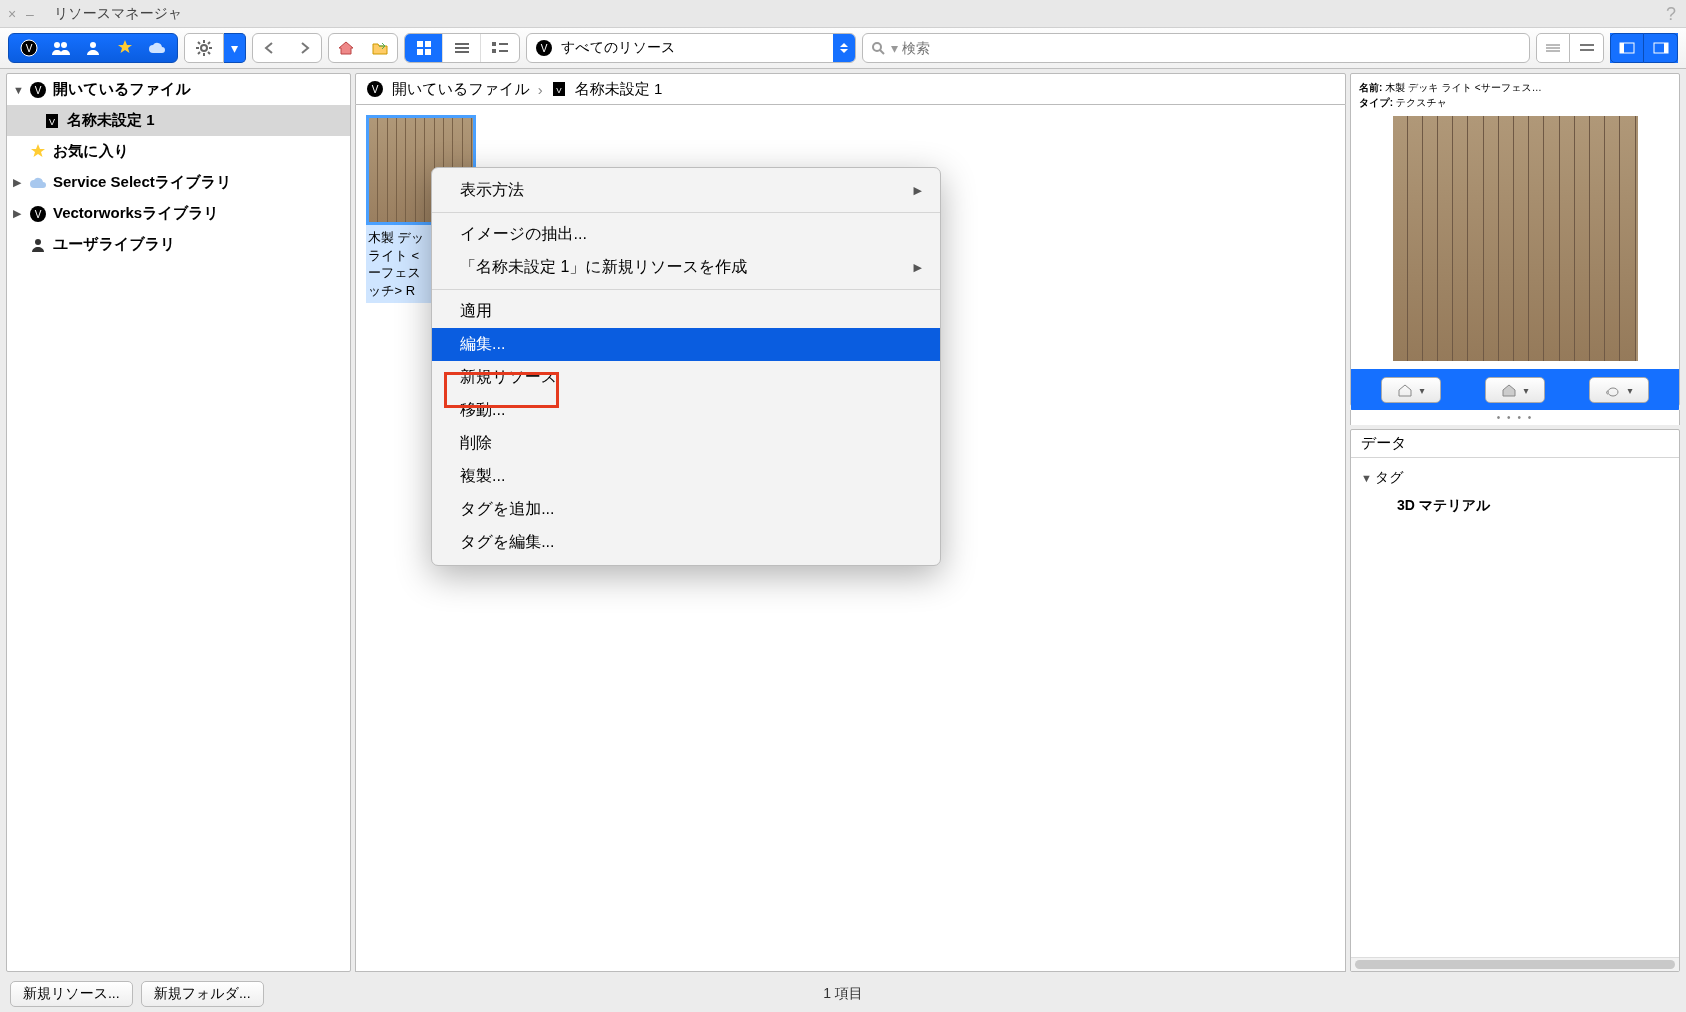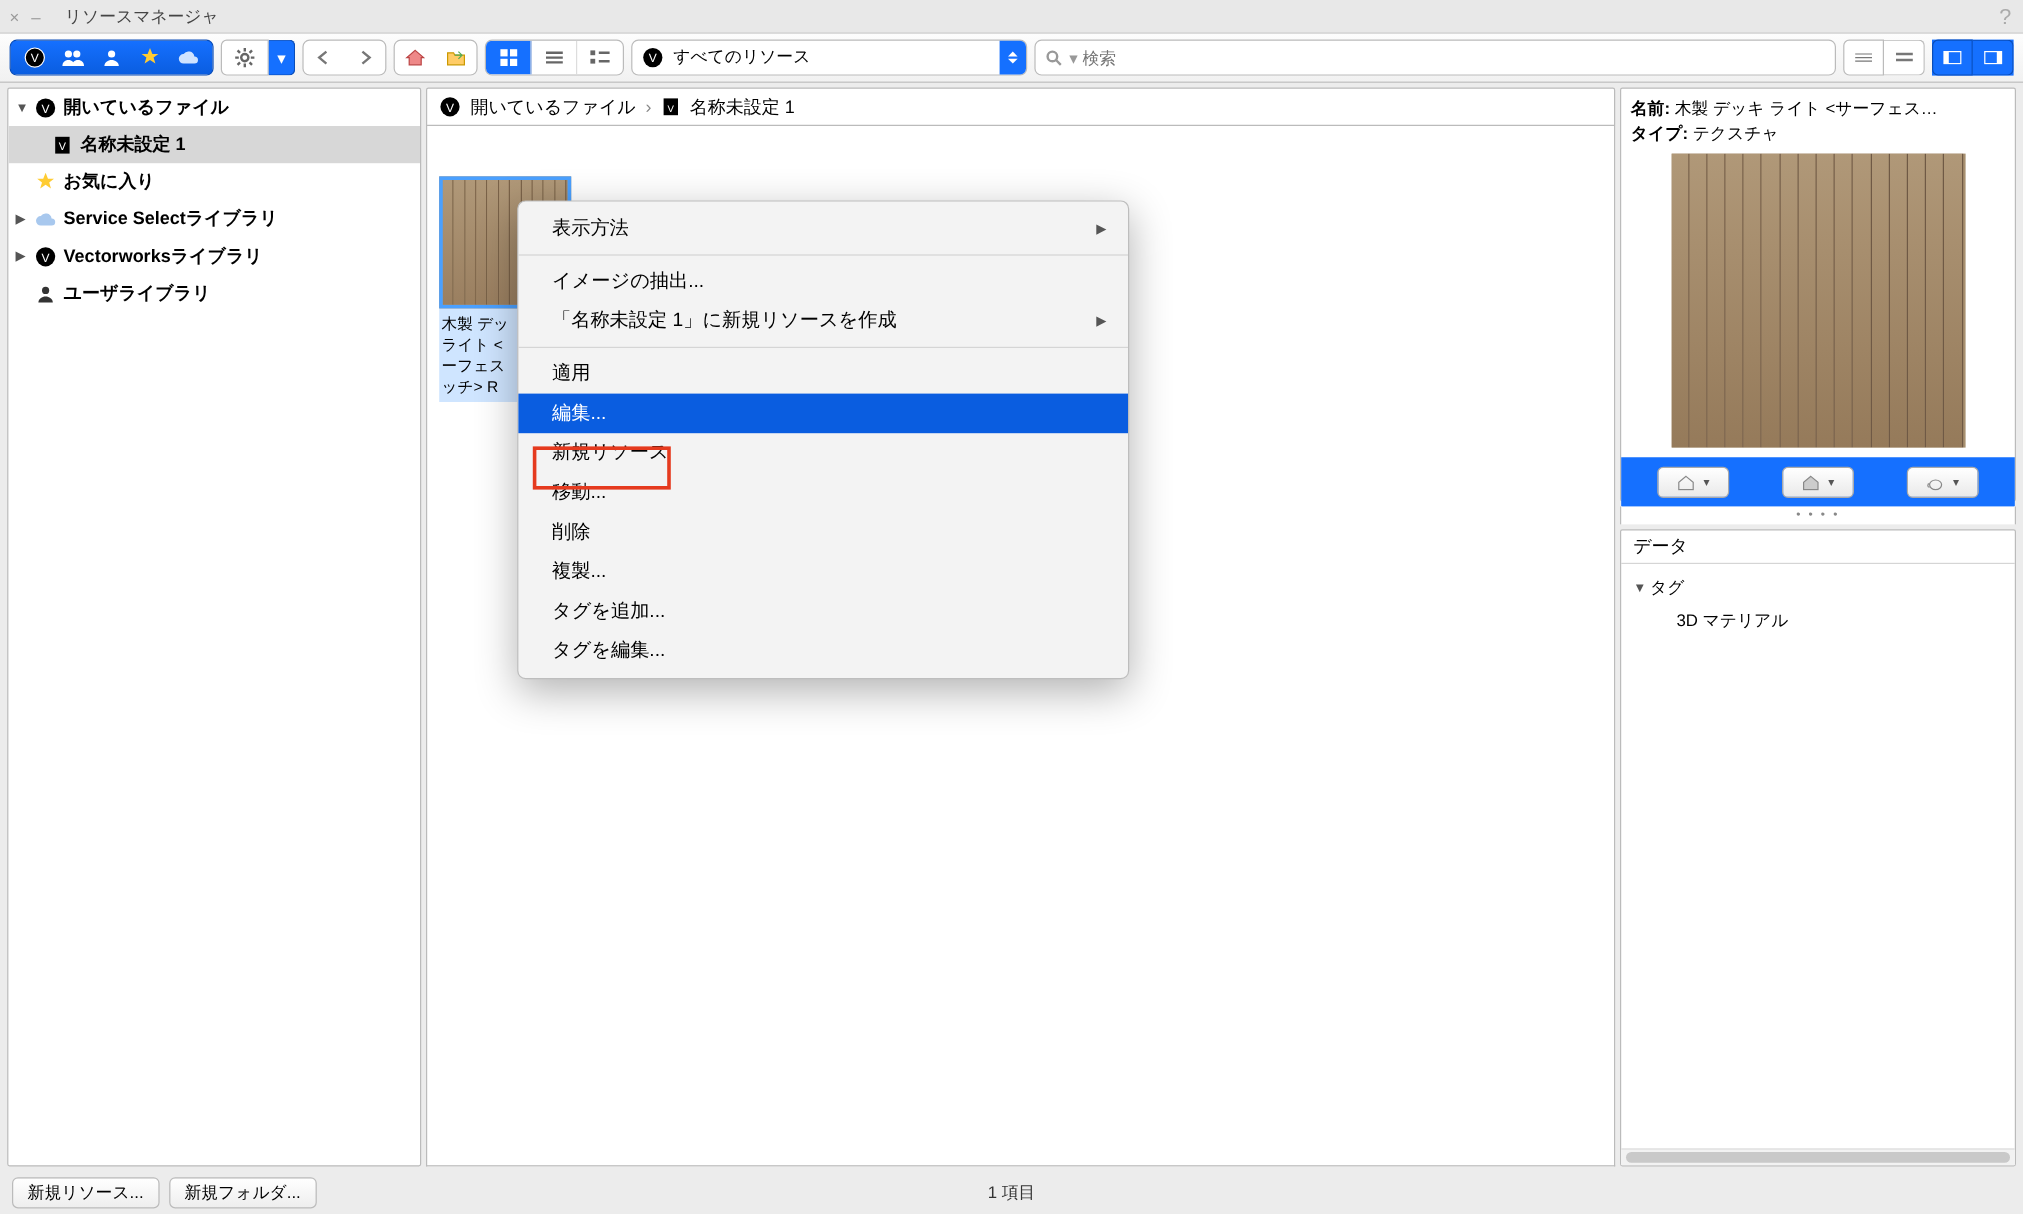--- a/index.html
+++ b/index.html
@@ -49,50 +49,50 @@
 .tree-row .icon { width:22px; display:flex; justify-content:center; }
 .tree-row .lbl { margin-left:4px; font-weight:600; }
 .indent1 { padding-left:34px; }
 
 
 .crumb { height:32px; background:#fff; border:1px solid #bbb; border-radius:2px 2px 0 0; display:flex; align-items:center; padding:0 10px; gap:8px; font-size:15px; }
 .crumb .sep { color:#888; }
 
 
 .grid { flex:1; background:#fff; border:1px solid #bbb; border-top:none; position:relative; padding:10px; }
-.res-item { width:110px;margin-top:32px; }
+.res-item { width:110px; }
 .res-thumb { width:110px; height:110px; border:3px solid #4aa0ff; background:#a89070; position:relative; overflow:hidden; }
 .res-thumb .plank { position:absolute; top:0; bottom:0; width:9%; background:linear-gradient(#b09878,#9a7f60); border-right:1px solid #7a6248; }
 .res-label { background:#cfe5ff; font-size:13px; padding:4px 2px; line-height:1.35; text-align:left; }
 
 
 .ctx { position:absolute; left:75px; top:62px; width:510px; background:#f3f3f3; border:1px solid #bdbdbd; border-radius:7px; box-shadow:0 10px 35px rgba(0,0,0,.3); padding:6px 0; font-size:16px; }
 .ctx .mi { height:33px; display:flex; align-items:center; padding:0 28px; cursor:pointer; position:relative; }
 .ctx .mi.sub::after { content:"▶"; position:absolute; right:18px; font-size:11px; color:#555; }
 .ctx .mi.hl { background:#0a5de0; color:#fff; }
 .ctx hr { border:none; border-top:1px solid #d5d5d5; margin:5px 0; }
 .redbox { position:absolute; border:3px solid #e53a1e; pointer-events:none; }
 
 
 .info-box { background:#fff; border:1px solid #bbb; border-radius:2px; padding:6px 8px; }
-.info-box .row { font-size:14px; line-height:1.5; }
+.info-box .row { font-size:10px; line-height:1.5; }
 .info-box .row b { font-weight:600; }
 .preview-big { margin:6px auto; width:245px; height:245px; background:#a89070; position:relative; overflow:hidden; }
 .preview-big .plank { position:absolute; top:0; bottom:0; width:6.2%; background:linear-gradient(#b09878,#957a5a); border-right:1px solid #6f5945; }
 .btn-row { background:#1570ff; margin:-6px -8px -6px -8px; padding:8px; display:flex; justify-content:space-around; border-radius:0 0 2px 2px; margin-top:8px; }
 .btn-row .rb { width:60px; height:26px; background:linear-gradient(#fff,#e9e9e9); border:1px solid #aaa; border-radius:5px; display:flex; align-items:center; justify-content:center; cursor:pointer; color:#777; }
 .btn-row .rb::after { content:"▾"; margin-left:6px; font-size:10px; color:#555; }
 .dots { text-align:center; color:#888; font-size:10px; letter-spacing:2px; padding:2px 0; background:#fff; border:1px solid #bbb; border-top:none; border-bottom:none; }
 
 .data-sec { background:#fff; border:1px solid #bbb; border-radius:2px; flex:1; display:flex; flex-direction:column; }
 .data-hdr { height:28px; border-bottom:1px solid #d5d5d5; display:flex; align-items:center; padding:0 10px; font-size:15px; }
 .data-body { flex:1; padding:6px 10px; overflow:auto; }
 .tag-row { display:flex; align-items:center; height:28px; }
 .tag-row .disc { width:14px; font-size:11px; color:#555; }
-.tag-child { padding-left:36px; height:28px; display:flex; align-items:center; }
+.tag-child { padding-left:36px; height:28px; display:flex; align-items:center;font-weight:bold; }
 .hscroll { height:14px; background:#f2f2f2; border-top:1px solid #ddd; position:relative; }
 .hscroll .thumb { position:absolute; left:4px; right:4px; top:2px; bottom:2px; background:#c9c9c9; border-radius:6px; }
 
 
 .footer { height:36px; background:#ececec; display:flex; align-items:center; padding:0 10px; gap:8px; position:relative; }
 .fbtn { height:26px; padding:0 12px; background:linear-gradient(#fff,#eee); border:1px solid #bbb; border-radius:5px; cursor:pointer; font-size:14px; display:flex; align-items:center; }
 .fcount { position:absolute; left:50%; transform:translateX(-50%); font-size:14px; color:#333; }
 
 svg { display:block; }
 </style>

